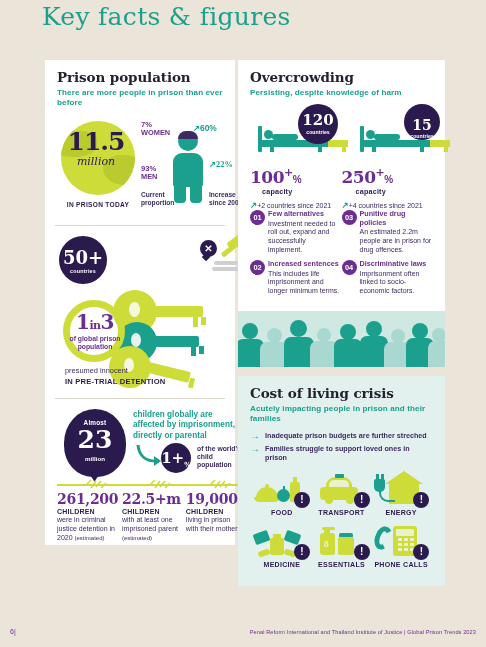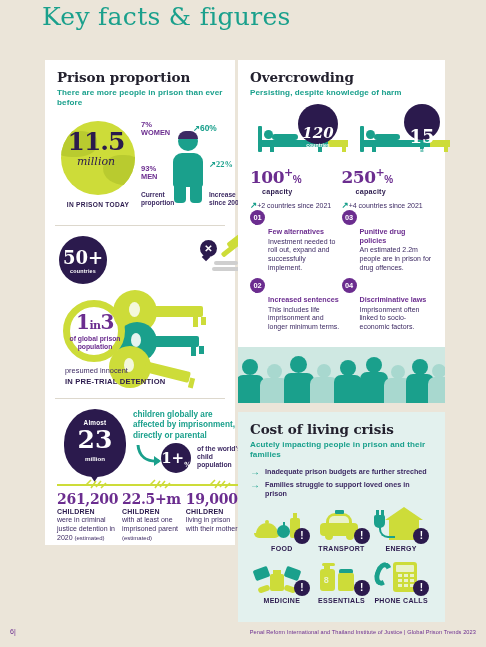--- a/index.html
+++ b/index.html
@@ -227,21 +227,21 @@
   .sincetxt .ar{color:#1aa08c;font-weight:bold;font-size:8.5px;}
 
   .kd-title{font-size:7.6px;font-weight:bold;color:#2b1a4d;letter-spacing:.3px;margin:3px 0 4px 0;}
   .kd-grid{display:flex;flex-wrap:wrap;}
   .kd{width:50%;display:flex;margin-bottom:5px;}
   .kd .num{
     flex:0 0 15px;height:15px;border-radius:50%;background:#6b2d8f;color:#fff;
     font-size:7.4px;font-weight:bold;text-align:center;line-height:15px;margin-right:3px;
   }
   .kd .txt{flex:1;}
-  .kd .h{font-size:7.2px;font-weight:bold;color:#6b2d8f;line-height:1.2;margin-top:18px;}
+  .kd .h{font-size:7.2px;font-weight:bold;color:#6b2d8f;line-height:1.2;}
   .kd .b{font-size:7px;color:#3d2a63;line-height:1.26;margin-top:1px;}
 
   .crowd{position:relative;height:56px;background:#cfe8e2;overflow:hidden;}
   .pfig{position:absolute;bottom:0;}
   .pfig .h{position:absolute;border-radius:50%;}
   .pfig .b{position:absolute;border-radius:7px 7px 0 0;}
 
   
   .bullet{display:flex;align-items:flex-start;margin-bottom:3px;}
   .bullet .ar{
@@ -314,21 +314,21 @@
 <body>
 
 <div class="page">
 
   <div class="page-title">Key facts &amp; figures</div>
 
   <div class="col-left">
 
     <div class="card">
       <div class="pad">
-        <h2 class="sec">Prison proportion</h2>
+        <h2 class="sec">Prison population</h2>
         <div class="sub">There are more people in prison than ever before</div>
 
         <div class="pp-row">
           <div class="globe"></div>
           <div class="globe-num">11.5</div>
           <div class="globe-unit">million</div>
           <div class="cap cap-center">IN PRISON TODAY</div>
 
           <div class="pct" style="left:84px;top:6px;">
             <span class="big">7%</span><br>
@@ -475,37 +475,37 @@
               <div class="post"></div>
                 <div class="head"></div>
                 <div class="torso"></div>
               <div class="mattress"></div>
                 <div class="mattress2"></div>
               <div class="legL"></div>
                 <div class="legR"></div>
                 <div class="legR2"></div>
             </div>
             <div class="circ-badge" style="left:44px;top:0;width:40px;height:40px;">
-              <div class="cn" style="font-size:15px;margin-top:20px;font-style:italic;">120</div>
+              <div class="cn" style="font-size:15px;margin-top:7px;">120</div>
               <div class="cl">countries</div>
             </div>
           </div>
           <div class="bedgroup" style="left:106px;">
             <div class="bed">
               <div class="post"></div>
                 <div class="head"></div>
                 <div class="torso"></div>
               <div class="mattress"></div>
                 <div class="mattress2"></div>
               <div class="legL"></div>
                 <div class="legR"></div>
                 <div class="legR2"></div>
             </div>
             <div class="circ-badge" style="left:48px;top:0;width:36px;height:36px;">
-              <div class="cn" style="font-size:18px;margin-top:22px;">15</div>
+              <div class="cn" style="font-size:14px;margin-top:13px;">15</div>
               <div class="cl">countries</div>
             </div>
           </div>
         </div>
 
         <div style="display:flex;">
           <div style="width:102px;">
             <div class="capline"><span>100</span><sup>+</sup><span class="pc">%</span></div>
             <div class="capword" style="padding-left:12px;">capacity</div>
             <div class="sincetxt" style="margin-top:4px;"><span class="ar">↗</span><span>+2 countries since 2021</span></div>

